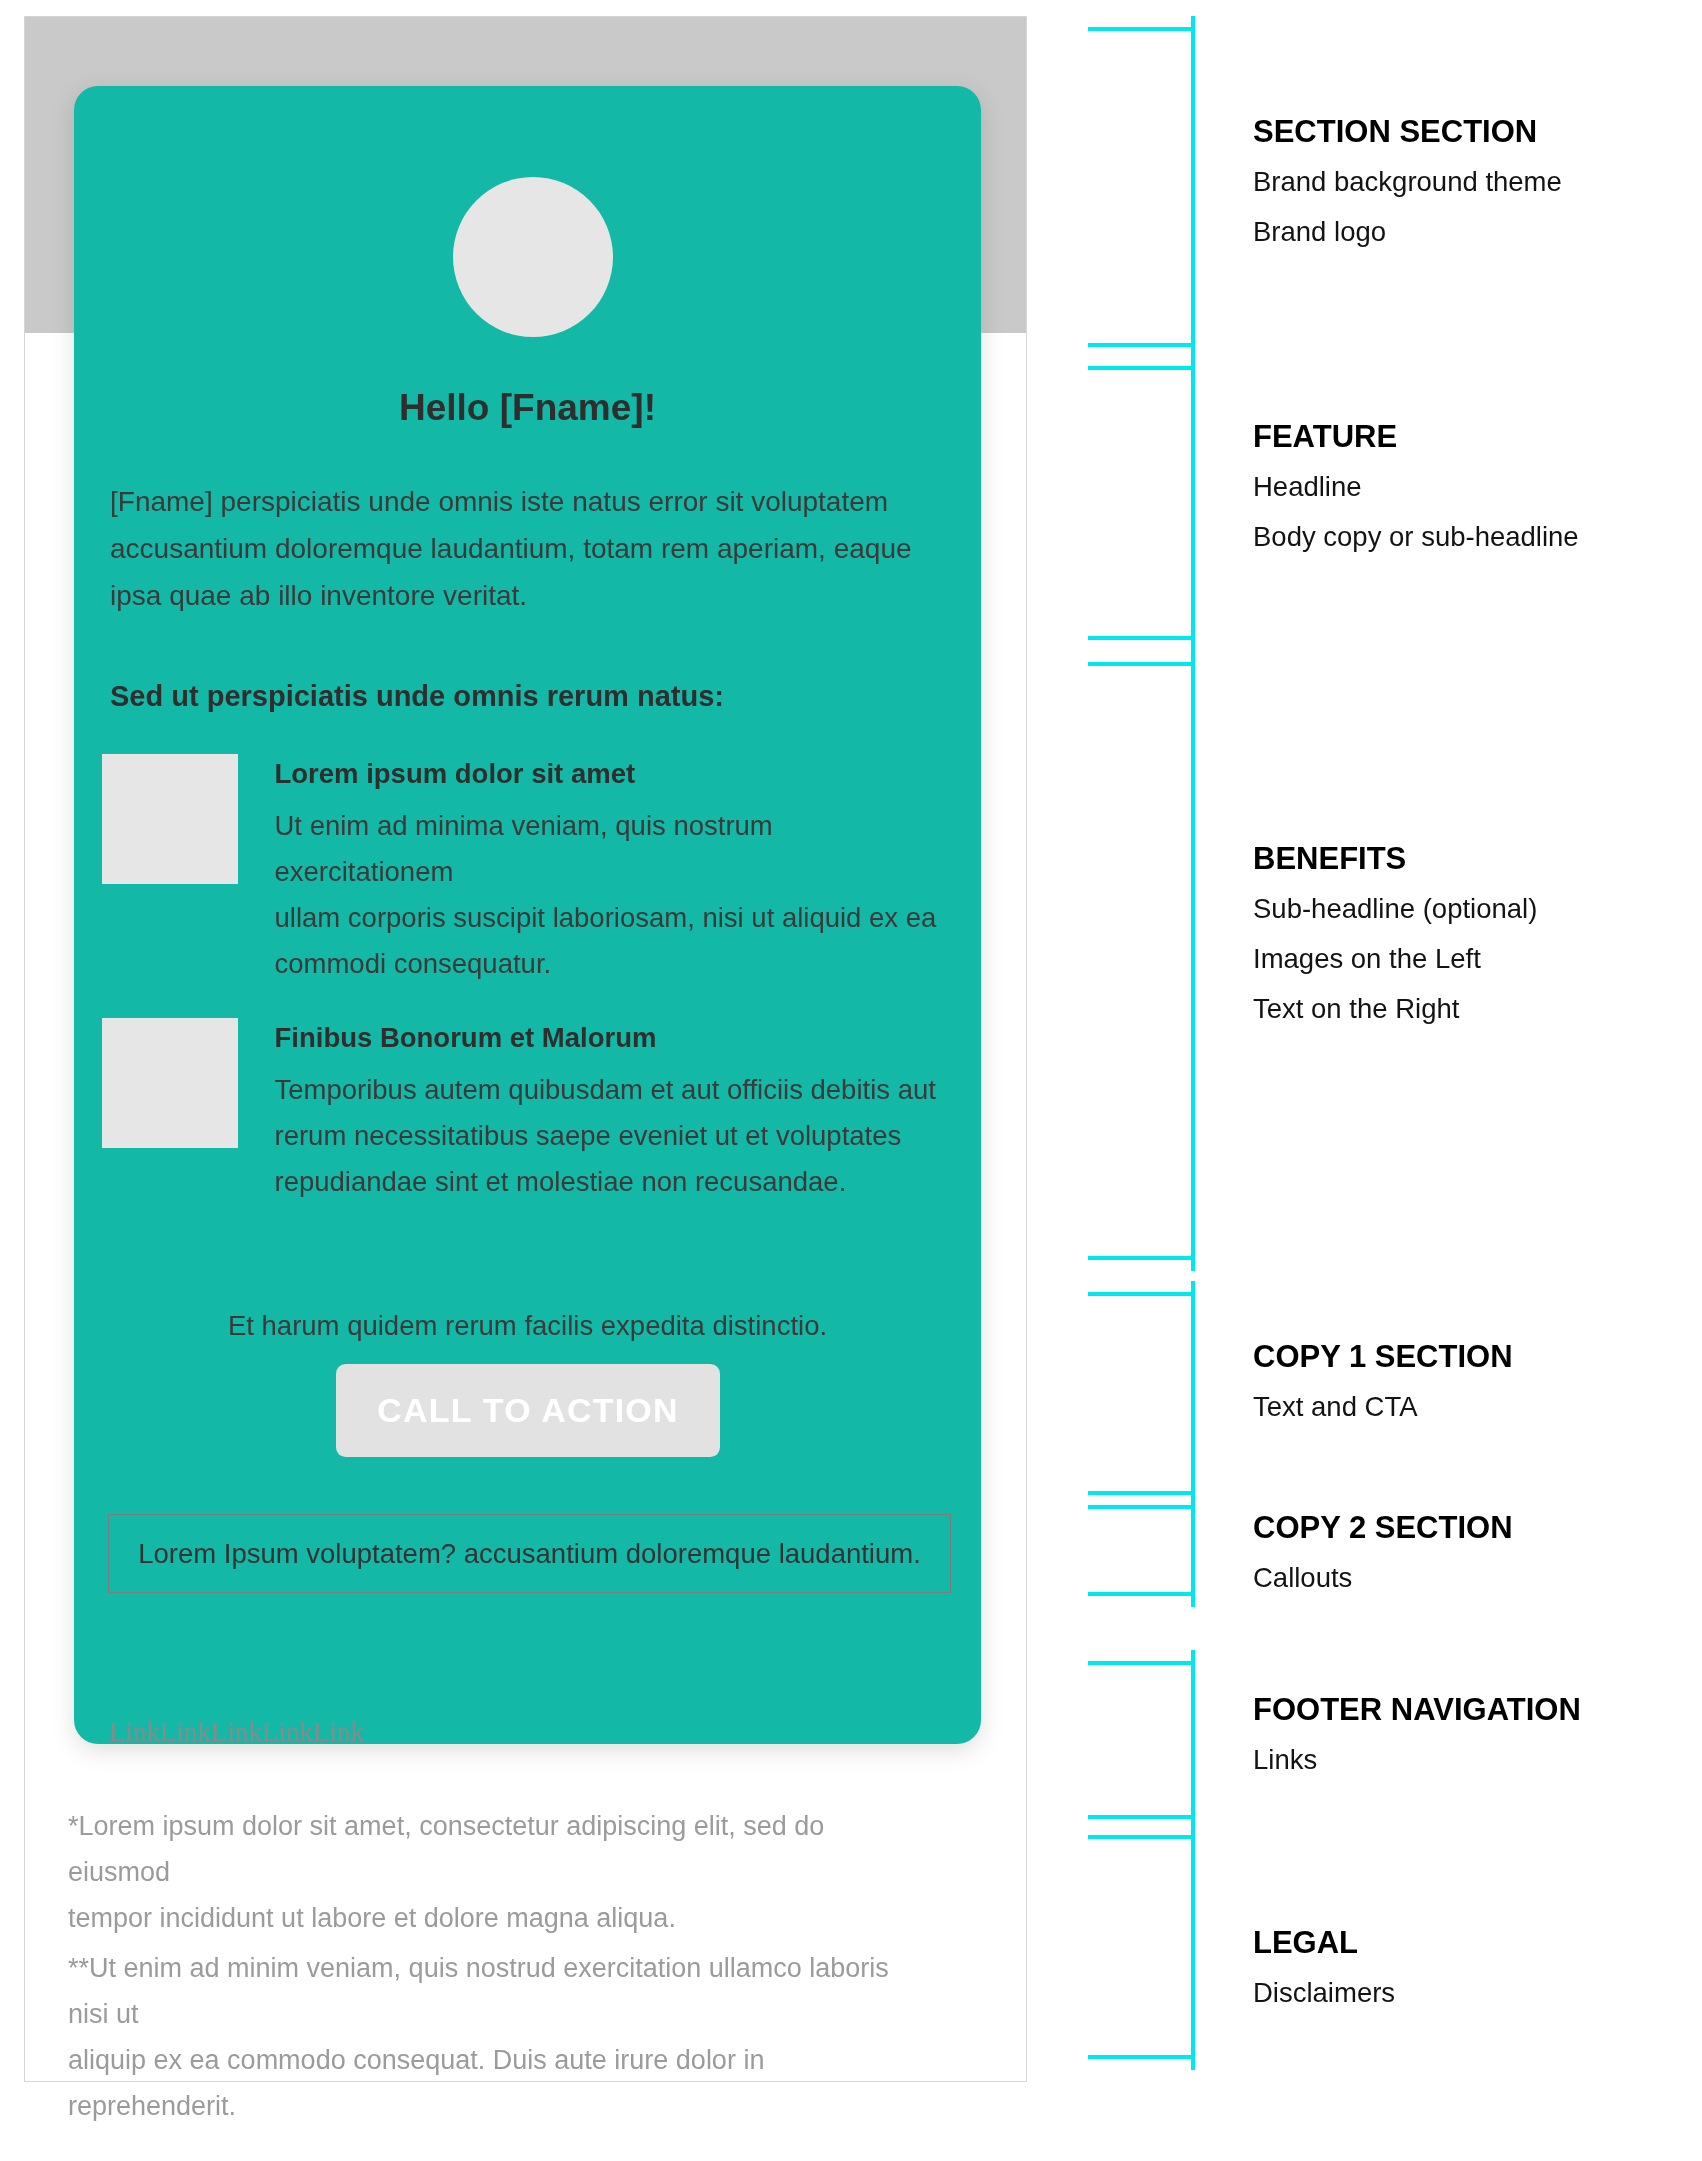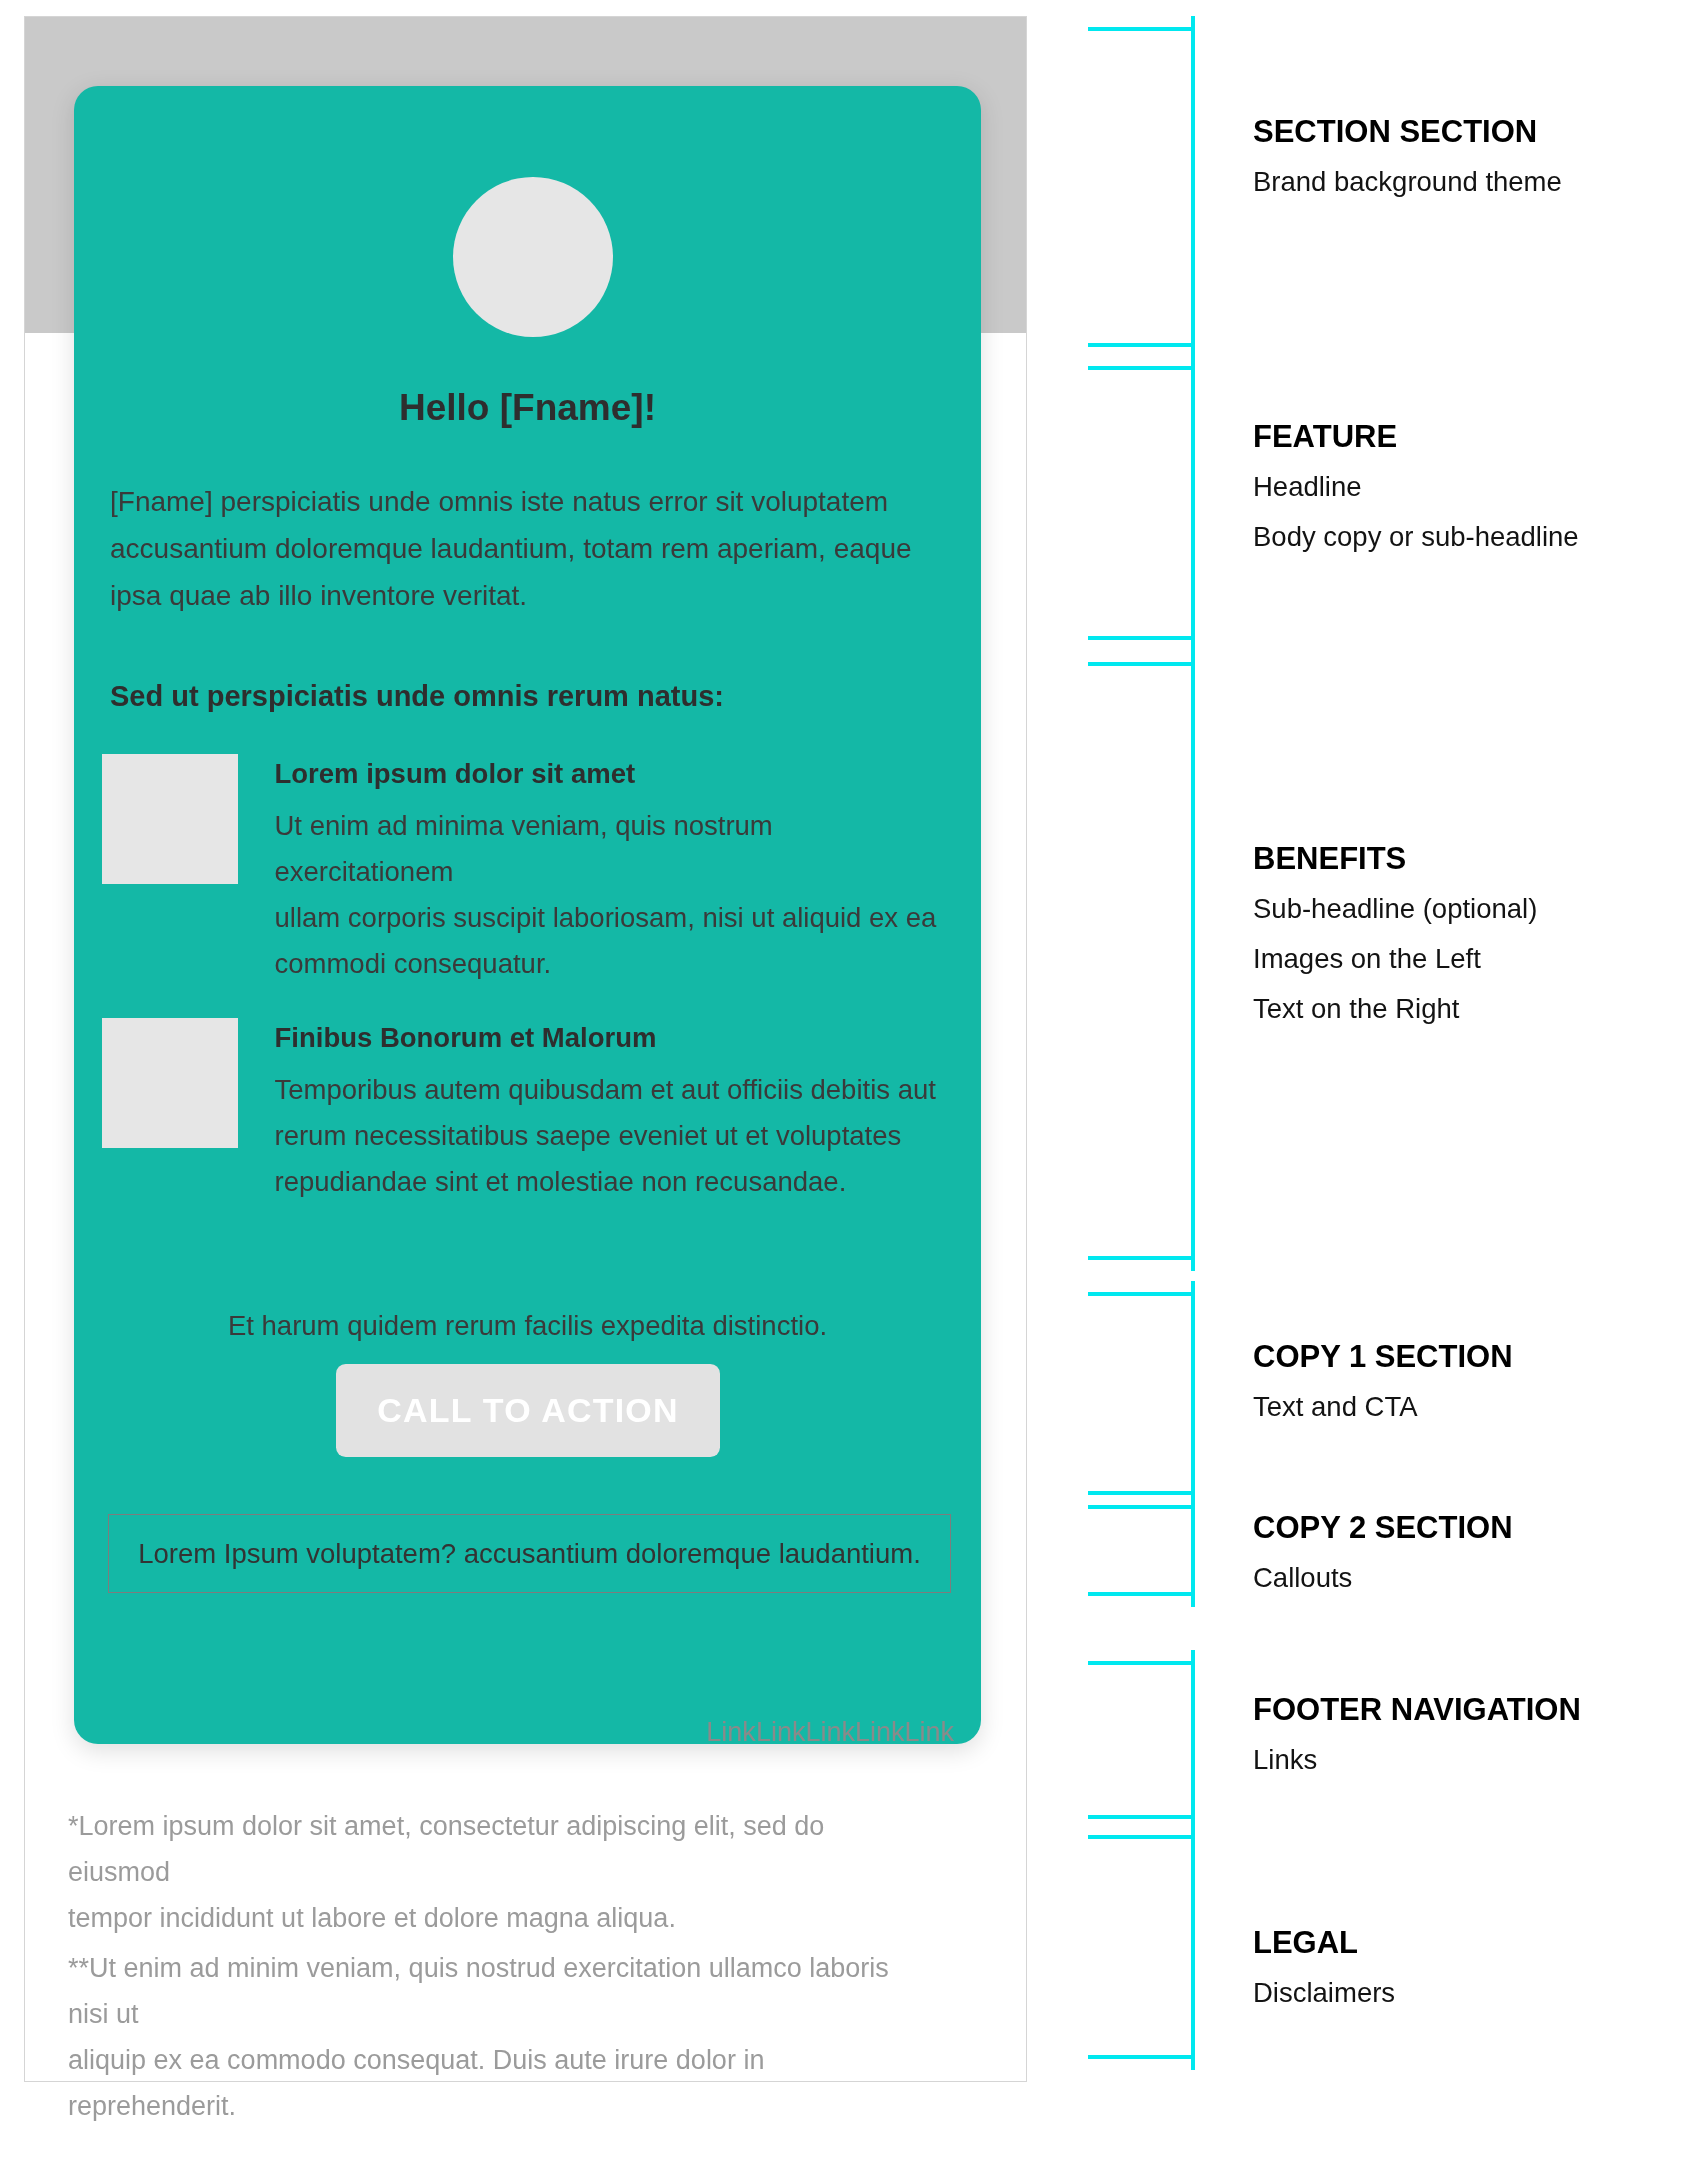--- a/index.html
+++ b/index.html
@@ -84,23 +84,23 @@
     cursor: pointer;
   }
   .callout {
     position: absolute; left: 34px; top: 1428px;
     width: 843px; height: 79px;
     border: 1.6px solid #7d7d7d;
     display: flex; align-items: center; justify-content: center;
     font-size: 27.5px; color: #333333;
   }
   .footer-links {
-    position: absolute; left: 72px; top: 1699px; width: 857px;
-    display: flex; justify-content: flex-end;
-    font-size: 27px; color: #8a8a8a; line-height: 32px;
+    position: absolute; left: 84px; top: 1699px; width: 857px;
+    display: flex; justify-content: flex-start;
+    font-size: 27px; color: #8a8a8a; line-height: 32px; font-family: Liberation Serif, serif;
   }
   .footer-links span { cursor: pointer; }
   .legal {
     position: absolute; left: 43px; width: 859px;
     font-size: 27px; color: #9b9b9b; line-height: 46px;
   }
   .legal-1 { top: 1786px; }
   .legal-2 { top: 1928px; }
 
   
@@ -195,20 +195,21 @@
 <div class="bracket" style="top:366px; height:274px;"></div>
 <div class="bracket" style="top:662px; height:598px;"></div>
 <div class="bracket" style="top:1292px; height:203px;"></div>
 <div class="bracket" style="top:1505px; height:91px;"></div>
 <div class="bracket" style="top:1661px; height:158px;"></div>
 <div class="bracket" style="top:1835px; height:224px;"></div>
 
 <div class="anno" style="top:107px;">
   <div class="anno-title">SECTION SECTION</div>
   <div>Brand background theme</div>
+  <div>Brand logo</div>
 </div>
 
 <div class="anno" style="top:412px;">
   <div class="anno-title">FEATURE</div>
   <div>Headline</div>
   <div>Body copy or sub-headline</div>
 </div>
 
 <div class="anno" style="top:834px;">
   <div class="anno-title">BENEFITS</div>

